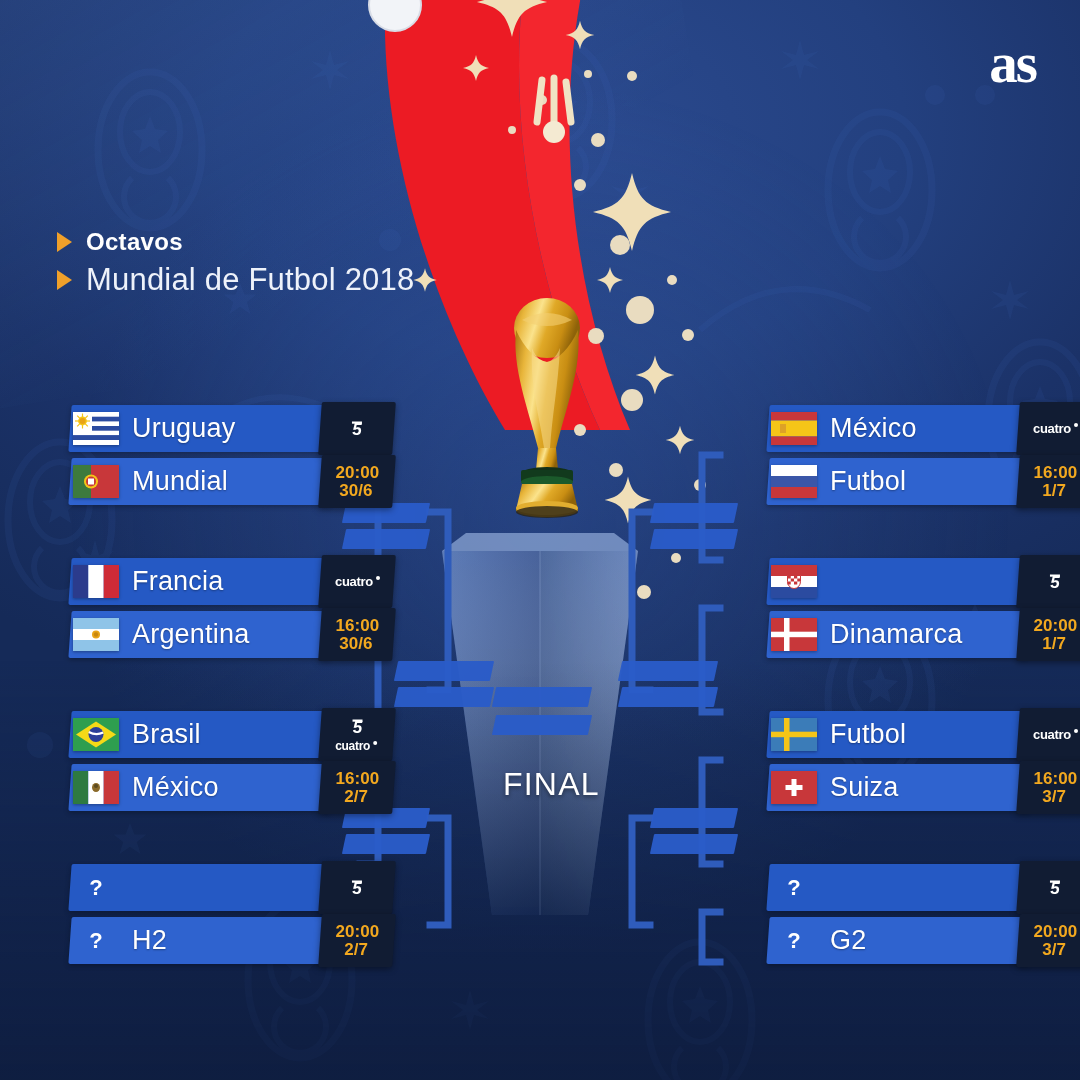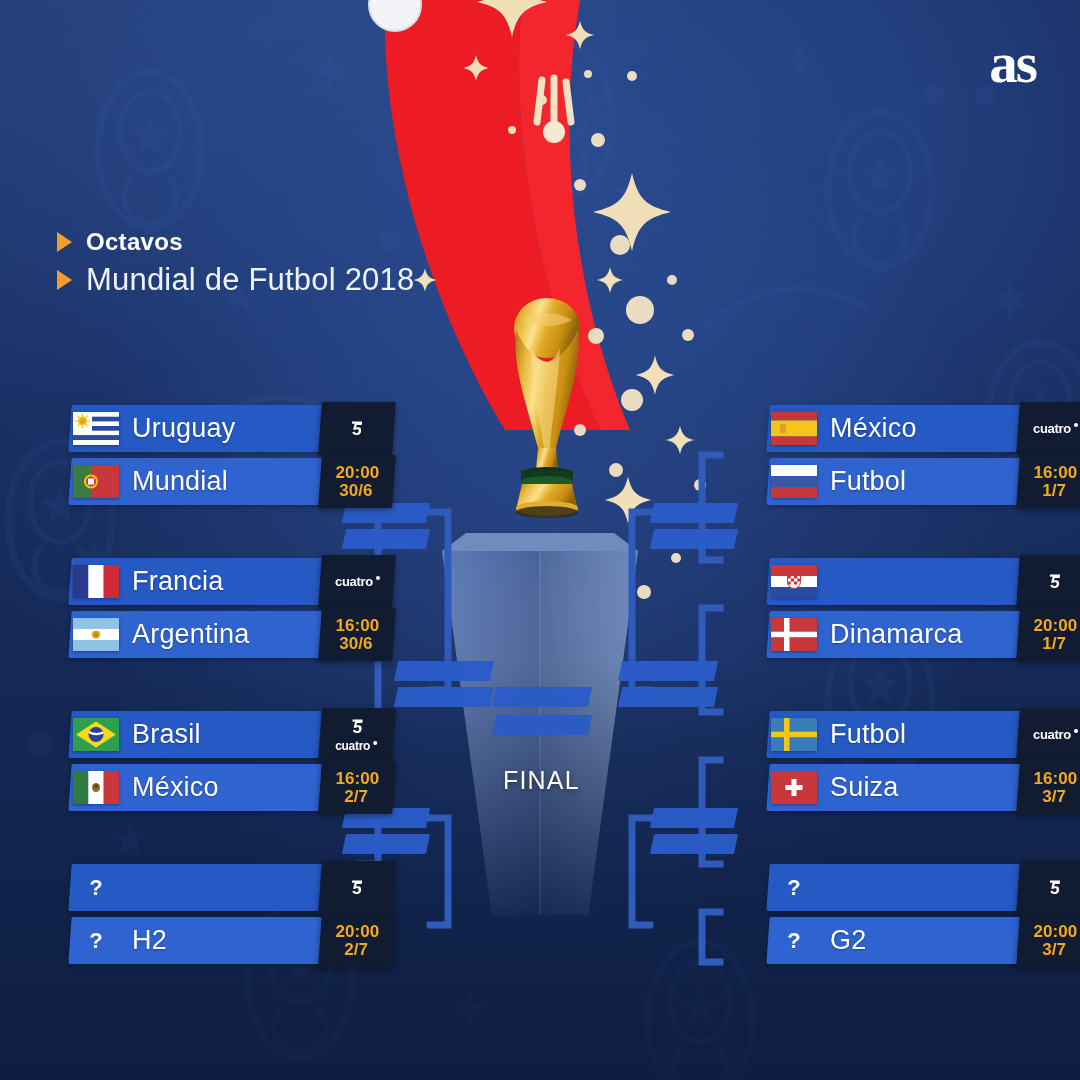--- a/index.html
+++ b/index.html
@@ -76,21 +76,21 @@
   .chcuatro .dot{width:4px;height:4px;border-radius:50%;background:#fff;margin-left:1px;margin-bottom:7px;}
   .two-ch{gap:2px;}
   .two-ch .chcuatro .w{font-size:12px;}
 
   
   .bracket{position:absolute;inset:0;pointer-events:none;}
 
   .slot{position:absolute;width:84px;height:20px;background:#2a5cc8;transform:skewX(-12deg);
         border-radius:1px;opacity:.97;}
   .slot.wide{width:96px;}
-  .finallabel{position:absolute;color:#ffffff;font-size:25px;letter-spacing:1.2px;
+  .finallabel{position:absolute;color:#ffffff;font-size:32px;letter-spacing:1.2px;
     text-shadow:0 2px 4px rgba(0,0,0,.45);}
 </style>
 </head>
 <body>
 
 <div id="stage">
 
   <div class="bg-pattern">
     <svg viewBox="0 0 1080 1080" preserveAspectRatio="xMidYMid slice">
       <defs>

